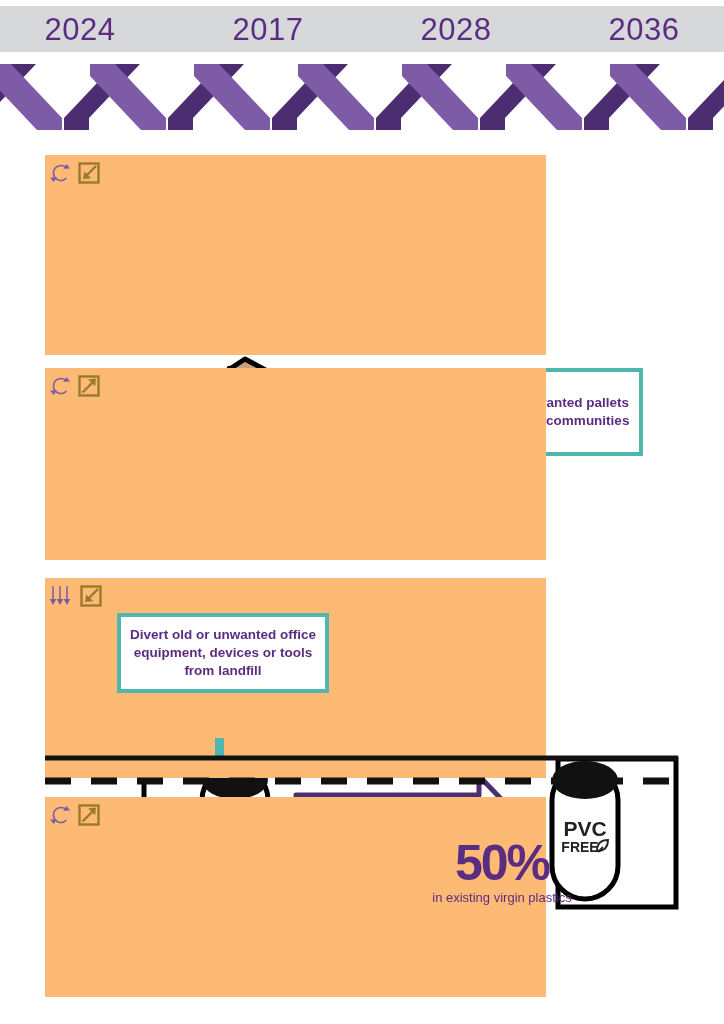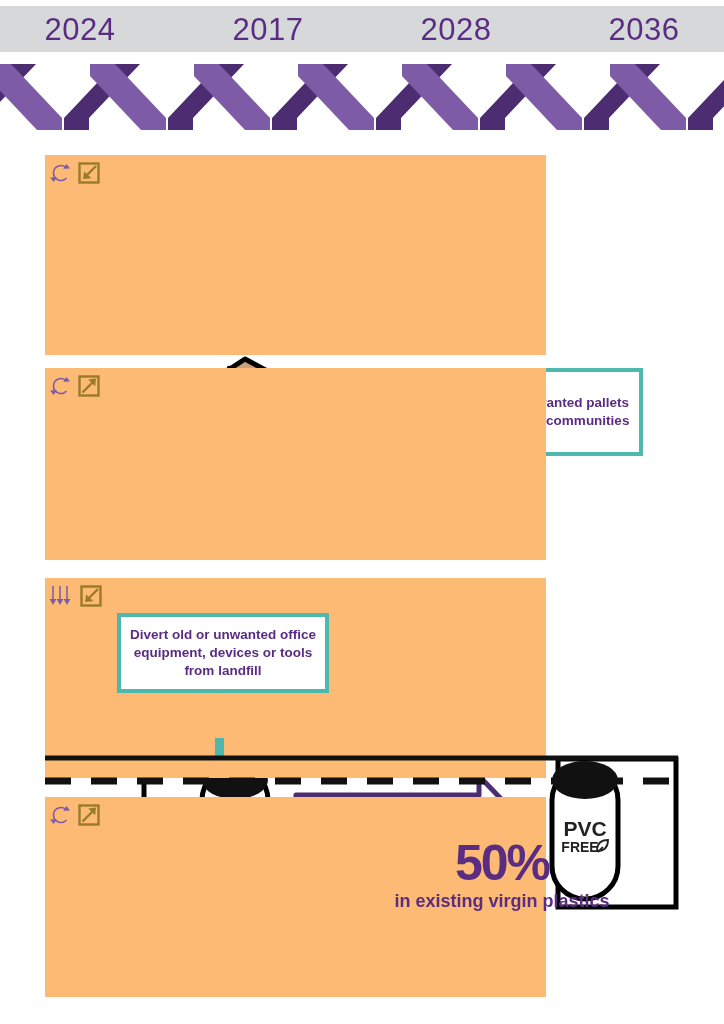--- a/index.html
+++ b/index.html
@@ -112,21 +112,21 @@
     color: #5b2d82;
   }
   .stat-top { font-size: 14px; font-weight: bold; line-height: 1.3; }
   .stat-big {
     font-size: 50px;
     font-weight: bold;
     line-height: 0.95;
     letter-spacing: -2px;
     margin: 2px 0 0 0;
   }
-  .stat-bottom { font-size: 18px; font-weight: bold; line-height: 1.3; margin-top: 2px; }
+  .stat-bottom { font-size: 13px; font-weight: normal; line-height: 1.3; margin-top: 2px; }
 
   
   .art { position: absolute; }
   #pallet-art   { left: 122px; top: 196px; }
   #rolls-art    { left: 95px;  top: 385px; }
   #road-art     { left: 45px;  top: 740px; }
 </style>
 </head>
 <body>
 

